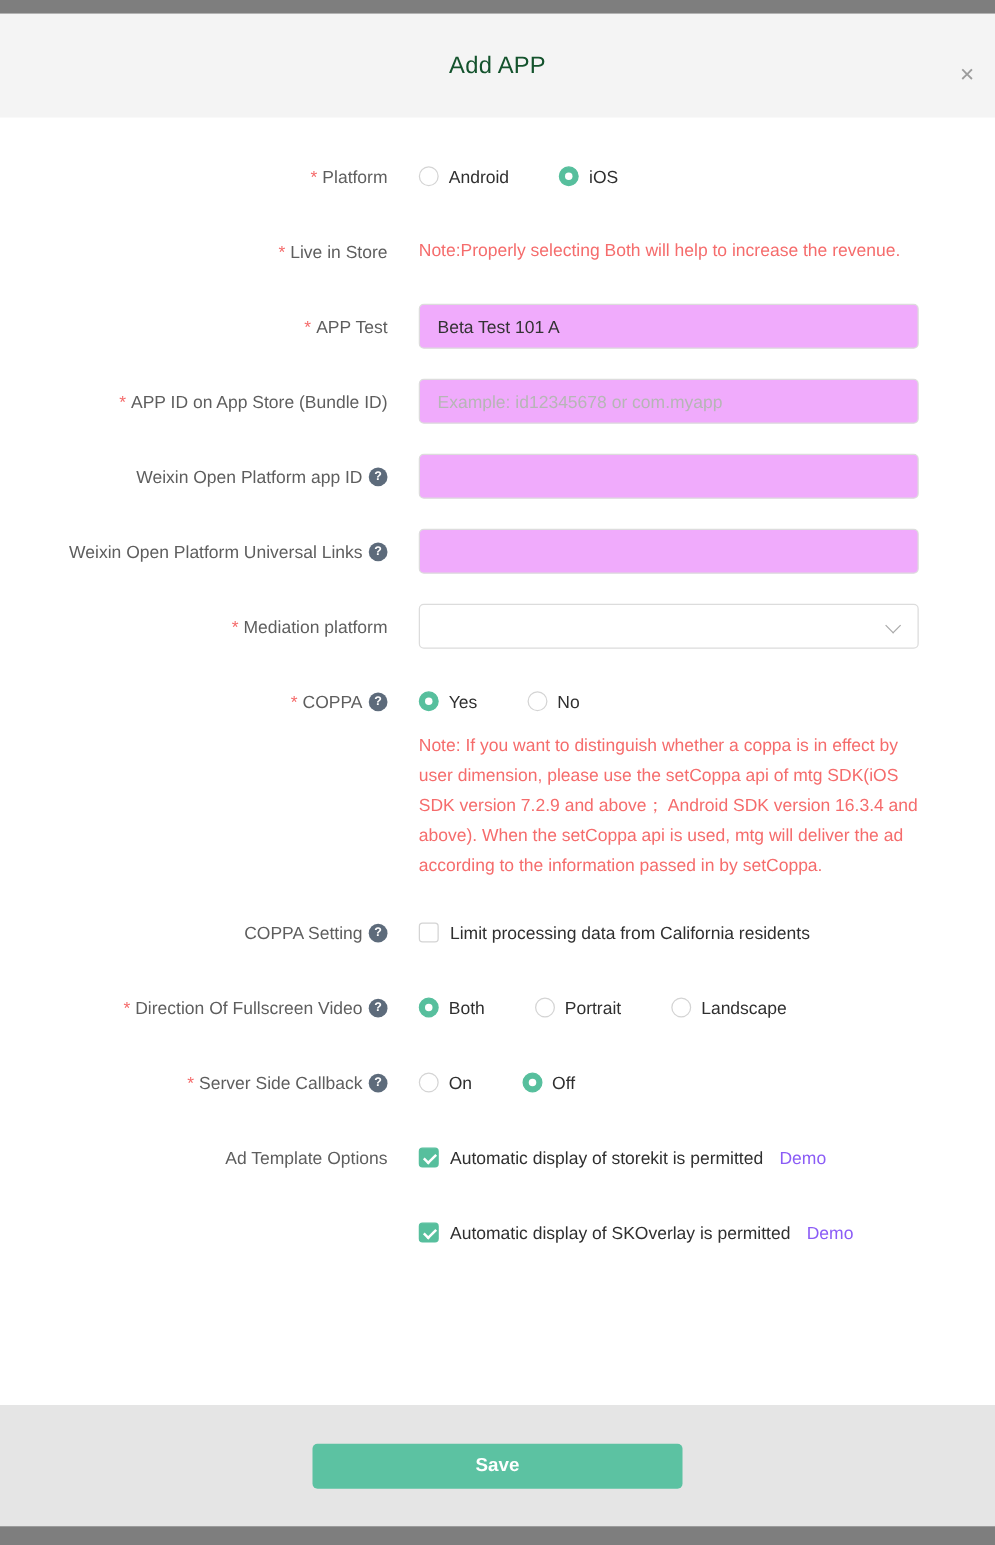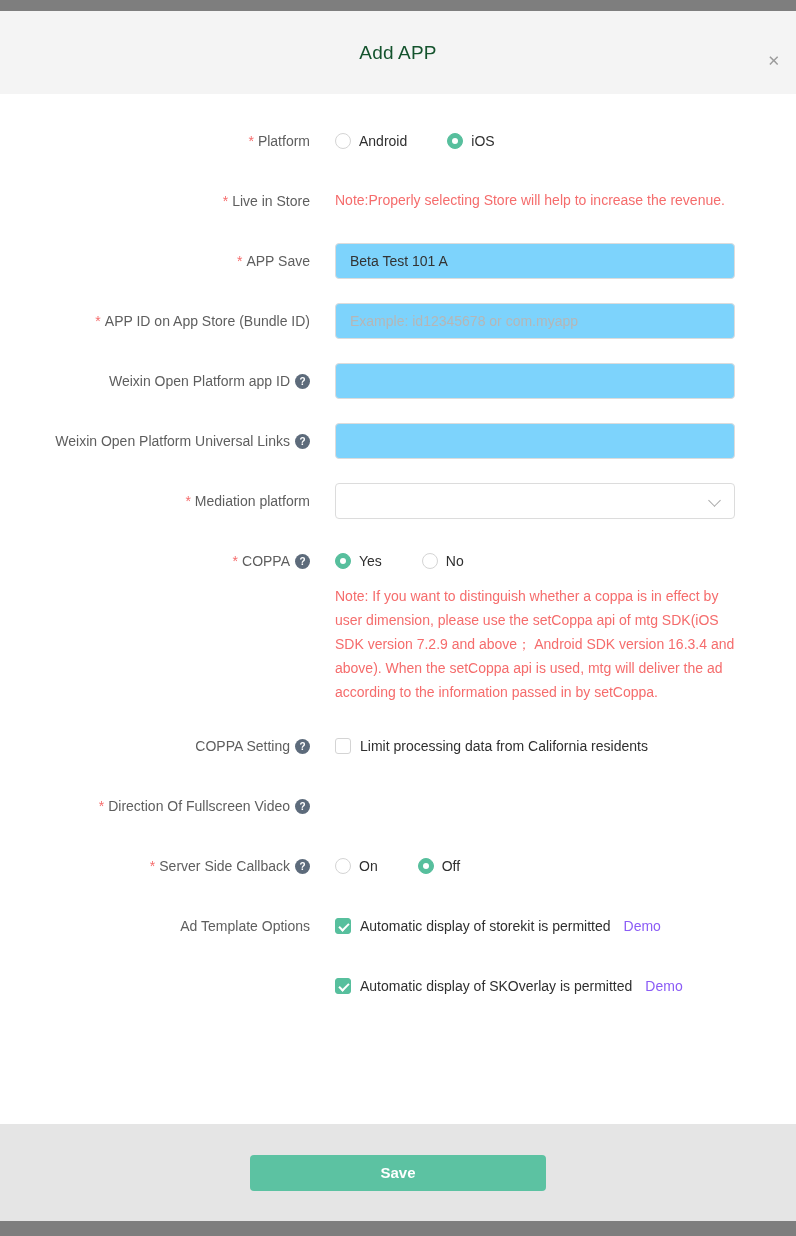--- a/index.html
+++ b/index.html
@@ -58,21 +58,21 @@
   .checkbox.on { background:#57bf9d; border-color:#57bf9d; }
   .checkbox.on::after {
     content:""; position:absolute; left:5px; top:1.5px; width:4px; height:8px;
     border:solid #fff; border-width:0 2px 2px 0; transform:rotate(45deg);
   }
 
   
   .text-input {
     width:400px; height:36px; border:1px solid #dcdcdc; border-radius:4px;
     padding:0 14px; font-size:14px; color:#333; font-family:"Liberation Sans", sans-serif;
-    outline:none; background:#7dd3fc;
+    outline:none; background:#f0abfc;
   }
   .text-input::placeholder { color:#b6b6b6; }
 
   .select-box {
     width:400px; height:36px; border:1px solid #dcdcdc; border-radius:4px;
     background:#fff; position:relative; cursor:pointer;
   }
   .chevron {
     position:absolute; right:15px; top:12px; width:9px; height:9px;
     border-right:1.5px solid #a9a9a9; border-bottom:1.5px solid #a9a9a9;
@@ -126,28 +126,28 @@
         </div>
       </div>
     </div>
 
     <div class="row">
       <div class="label-col">
         <span class="req">*</span>
         <span>Live in Store</span>
       </div>
       <div class="control-col">
-        <div class="note">Note:Properly selecting Store will help to increase the revenue.</div>
-      </div>
-    </div>
-
-    <div class="row">
-      <div class="label-col">
-        <span class="req">*</span>
-        <span>APP Save</span>
+        <div class="note">Note:Properly selecting Both will help to increase the revenue.</div>
+      </div>
+    </div>
+
+    <div class="row">
+      <div class="label-col">
+        <span class="req">*</span>
+        <span>APP Test</span>
       </div>
       <div class="control-col">
         <input class="text-input" type="text" value="Beta Test 101 A" style="">
       </div>
     </div>
 
     <div class="row">
       <div class="label-col">
         <span class="req">*</span>
         <span>APP ID on App Store (Bundle ID)</span>
@@ -221,20 +221,36 @@
           <span class="opt-label">Limit processing data from California residents</span>
         </div>
       </div>
     </div>
 
     <div class="row">
       <div class="label-col">
         <span class="req">*</span>
         <span>Direction Of Fullscreen Video</span>
         <span class="help-icon">?</span>
+      </div>
+      <div class="control-col">
+        <div class="control-line">
+          <span class="radio-opt">
+            <span class="radio-dot on"></span>
+            <span class="opt-label">Both</span>
+          </span>
+          <span class="radio-opt">
+            <span class="radio-dot"></span>
+            <span class="opt-label">Portrait</span>
+          </span>
+          <span class="radio-opt">
+            <span class="radio-dot"></span>
+            <span class="opt-label">Landscape</span>
+          </span>
+        </div>
       </div>
     </div>
 
     <div class="row">
       <div class="label-col">
         <span class="req">*</span>
         <span>Server Side Callback</span>
         <span class="help-icon">?</span>
       </div>
       <div class="control-col">

